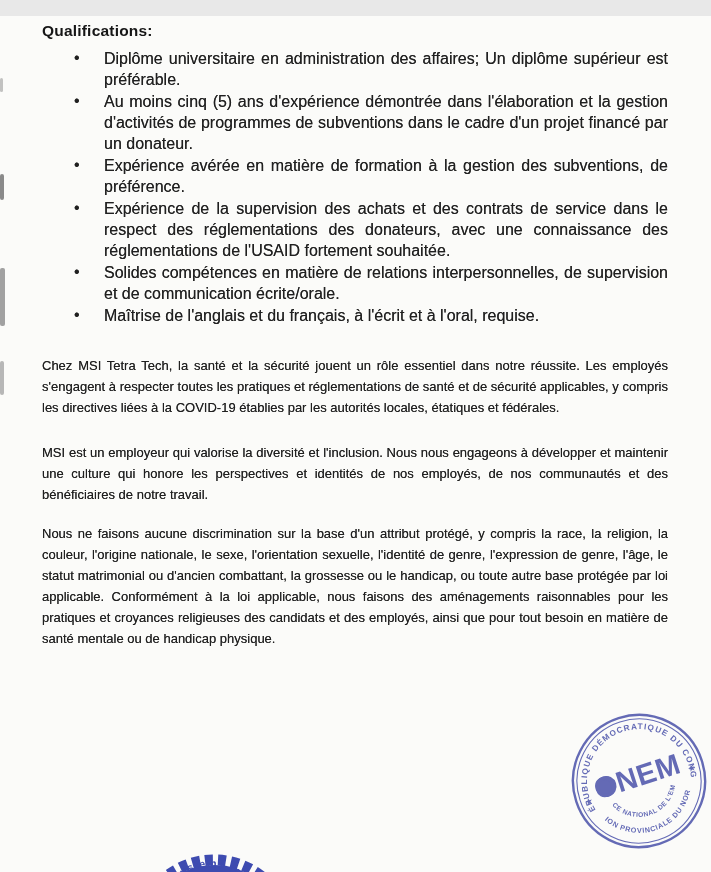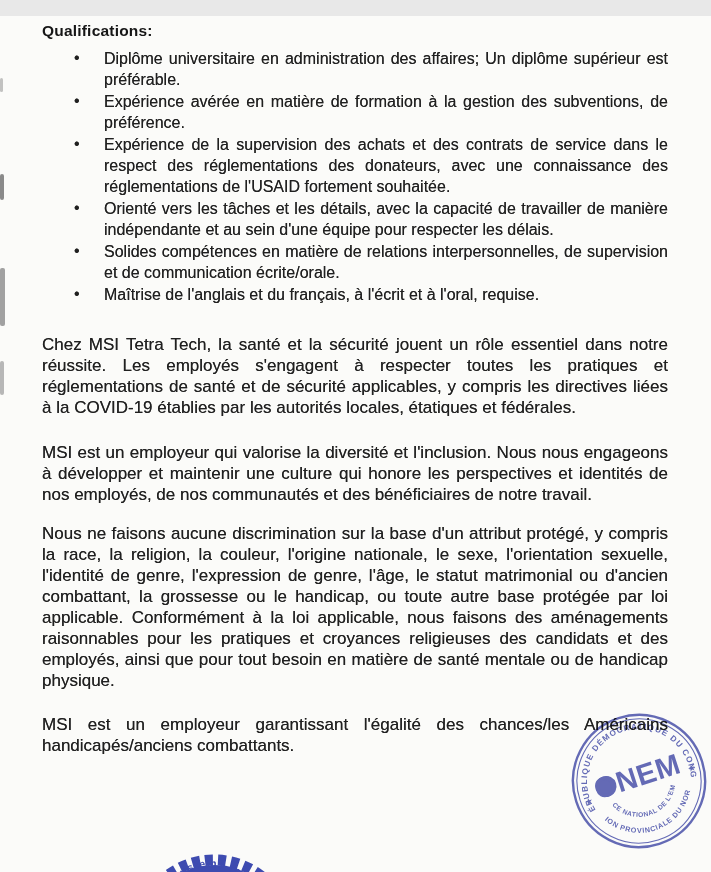--- a/index.html
+++ b/index.html
@@ -36,21 +36,21 @@
     margin:0 0 1px 0;
     text-shadow:0 0 0.35px rgba(0,0,0,0.65);
   }
   ul.quals li::before {
     content:"\2022";
     position:absolute;
     left:-30px; top:-1px;
     font-size:16px;
   }
   .para {
-    font-size:17px;
+    font-size:13px;
     line-height:21px;
     text-align:justify;
     margin:0;
     text-shadow:0 0 0.35px rgba(0,0,0,0.65);
   }
   .para.p1 { margin-top:29px; }
   .para.p2 { margin-top:24px; }
   .para.p3 { margin-top:18px; }
   .para.p4 { margin-top:23px; }
 
@@ -70,31 +70,30 @@
 </head>
 <body>
 
 <div class="page">
 
   <div class="content">
     <h1 class="heading">Qualifications:</h1>
 
     <ul class="quals">
       <li>Diplôme universitaire en administration des affaires; Un diplôme supérieur est préférable.</li>
+      <li>Au moins cinq (5) ans d'expérience démontrée dans l'élaboration et la gestion d'activités de programmes de subventions dans le cadre d'un projet financé par un donateur.</li>
       <li>Expérience avérée en matière de formation à la gestion des subventions, de préférence.</li>
       <li>Expérience de la supervision des achats et des contrats de service dans le respect des réglementations des donateurs, avec une connaissance des réglementations de l'USAID fortement souhaitée.</li>
-      <li>Orienté vers les tâches et les détails, avec la capacité de travailler de manière indépendante et au sein d'une équipe pour respecter les délais.</li>
       <li>Solides compétences en matière de relations interpersonnelles, de supervision et de communication écrite/orale.</li>
       <li>Maîtrise de l'anglais et du français, à l'écrit et à l'oral, requise.</li>
     </ul>
 
     <p class="para p1">Chez MSI Tetra Tech, la santé et la sécurité jouent un rôle essentiel dans notre réussite. Les employés s'engagent à respecter toutes les pratiques et réglementations de santé et de sécurité applicables, y compris les directives liées à la COVID-19 établies par les autorités locales, étatiques et fédérales.</p>
     <p class="para p2">MSI est un employeur qui valorise la diversité et l'inclusion. Nous nous engageons à développer et maintenir une culture qui honore les perspectives et identités de nos employés, de nos communautés et des bénéficiaires de notre travail.</p>
     <p class="para p3">Nous ne faisons aucune discrimination sur la base d'un attribut protégé, y compris la race, la religion, la couleur, l'origine nationale, le sexe, l'orientation sexuelle, l'identité de genre, l'expression de genre, l'âge, le statut matrimonial ou d'ancien combattant, la grossesse ou le handicap, ou toute autre base protégée par loi applicable. Conformément à la loi applicable, nous faisons des aménagements raisonnables pour les pratiques et croyances religieuses des candidats et des employés, ainsi que pour tout besoin en matière de santé mentale ou de handicap physique.</p>
-    <p class="para p4">MSI est un employeur garantissant l'égalité des chances/les Américains handicapés/anciens combattants.</p>
   </div>
 
   <svg class="stamp stamp-onem" viewBox="-76 -76 152 152" xmlns="http://www.w3.org/2000/svg">
     <g transform="rotate(-18)" fill="#4a52ae" stroke="none">
       <circle cx="0" cy="0" r="66" fill="none" stroke="#4a52ae" stroke-width="2.4"></circle>
       <circle cx="0" cy="0" r="62" fill="none" stroke="#4a52ae" stroke-width="1.1"></circle>
       <defs>
         <path id="onem-arc-top" d="M -50.2 13.7 A 52 52 0 1 1 50.2 13.7" fill="none"></path>
         <path id="onem-arc-bot-outer" d="M -45 26 A 52 52 0 0 0 45 26" fill="none"></path>
         <path id="onem-arc-bot-inner" d="M -32 17 A 36.5 36.5 0 0 0 32 17" fill="none"></path>

